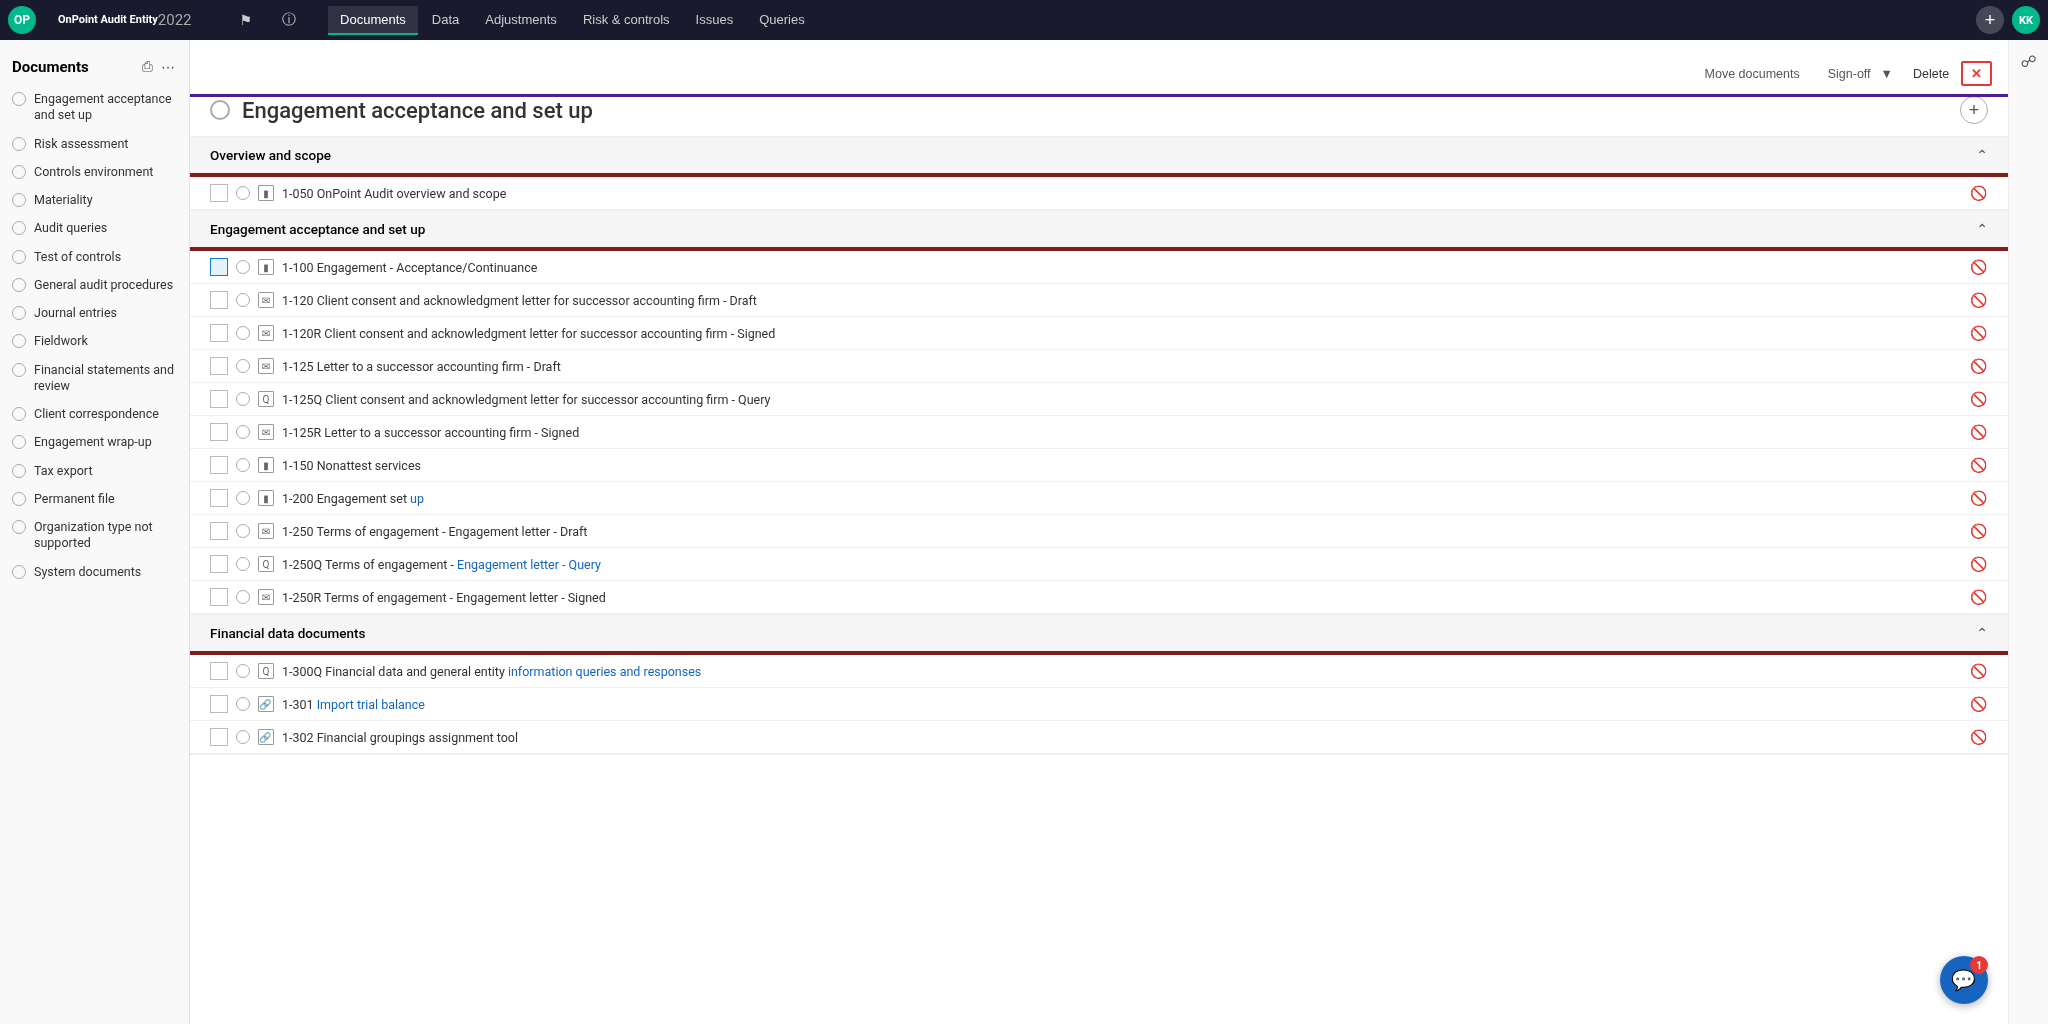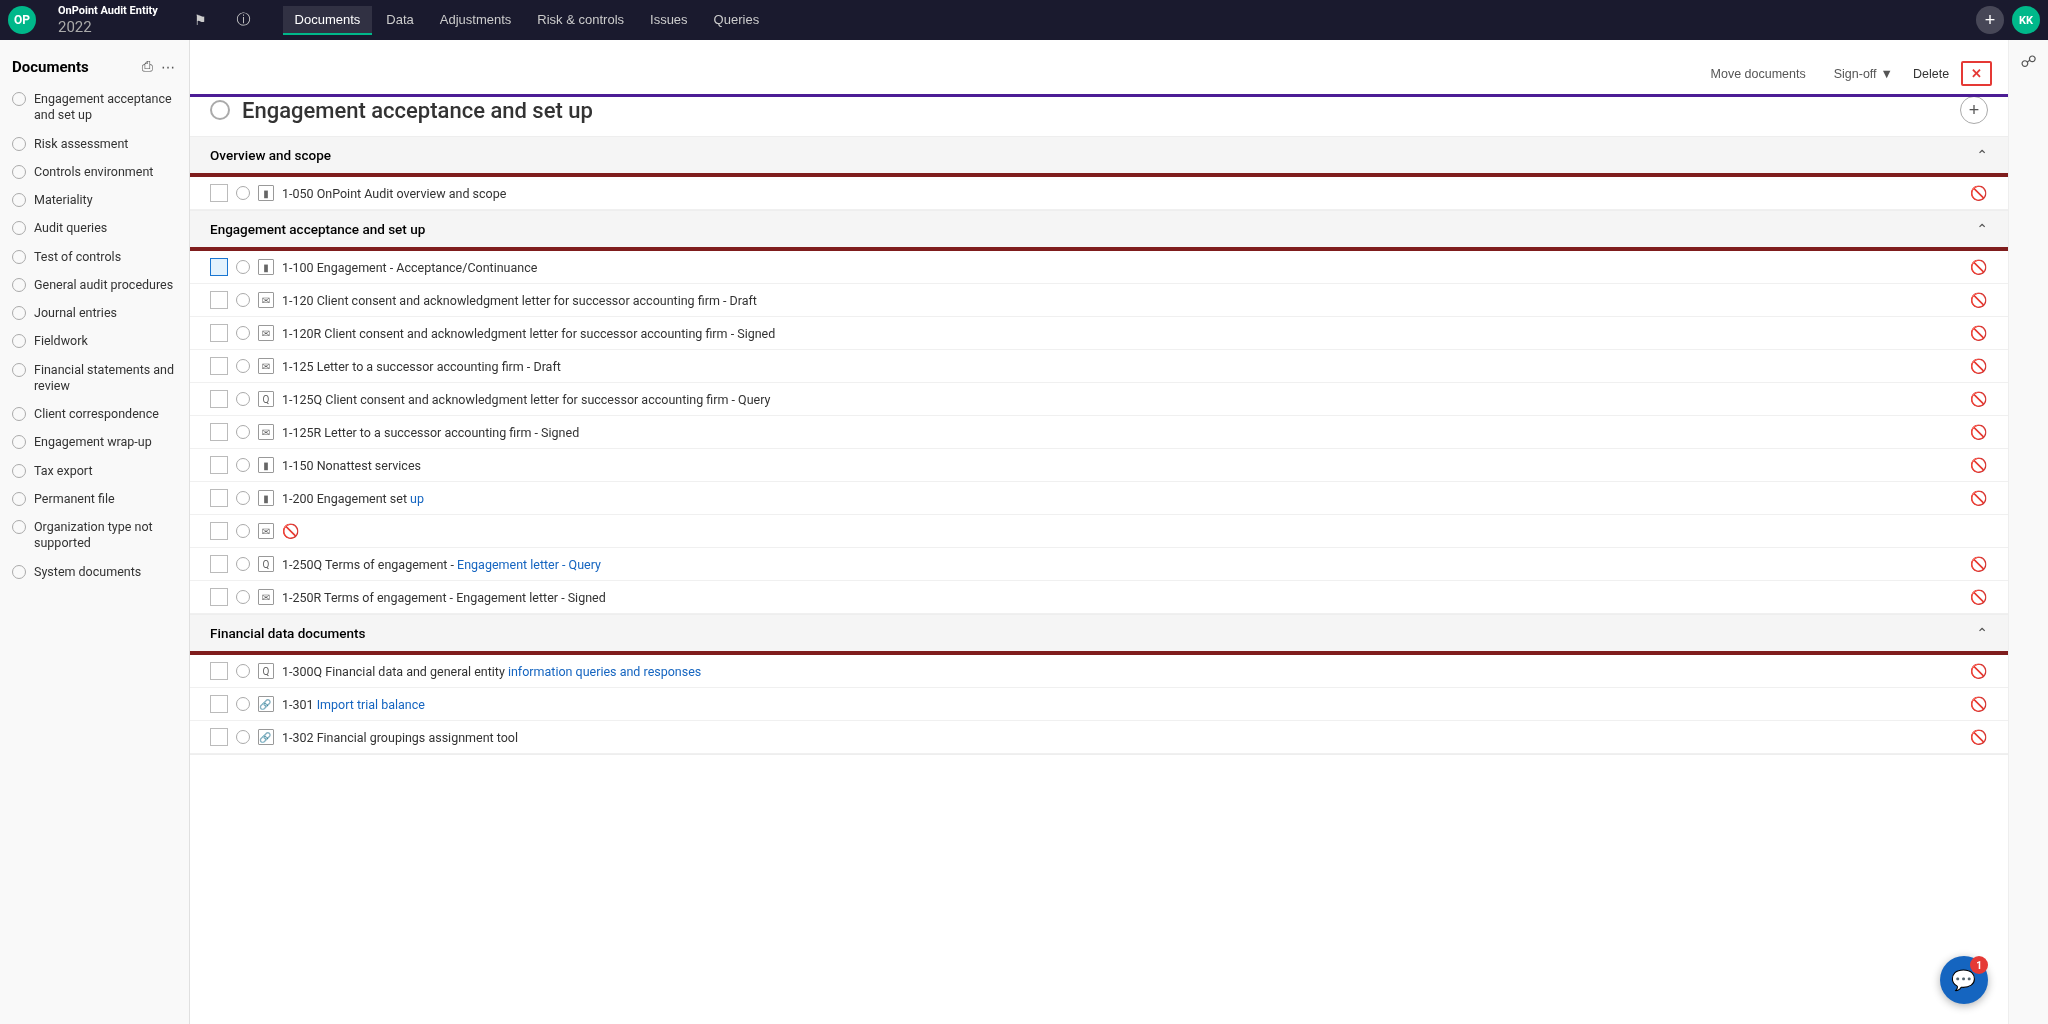--- a/index.html
+++ b/index.html
@@ -9,26 +9,27 @@
     .top-nav {
       background: #1a1a2e;
       display: flex;
       align-items: center;
       height: 40px;
       padding: 0 8px;
       gap: 18px;
     }
     .top-nav .brand {
       display: flex;
-      flex-direction: column;
+      flex-direction: row;
       color: #fff;
       font-size: 10px;
       line-height: 1.2;
-      margin-right: 12px;
+      margin-right: 24px;
       min-width: 100px;
+      align-items: center;
     }
     .top-nav .brand .name { font-weight: 700; font-size: 11px; }
     .top-nav .brand .year { font-size: 15px; color: #aaa; }
     .top-nav .logo-icon {
       width: 28px; height: 28px;
       background: #00b88a;
       border-radius: 50%;
       display: flex; align-items: center; justify-content: center;
       color: #fff; font-weight: 700; font-size: 12px;
       margin-right: 4px;
@@ -82,21 +83,21 @@
 
     
     .main-toolbar {
       display: flex; align-items: center; justify-content: flex-end;
       padding: 8px 16px; border-bottom: 3px solid #4c1d95; gap: 12px;
       position: sticky; top: 13px; background: #fff; z-index: 10;
     }
     .toolbar-btn {
       background: none; border: none; cursor: pointer; color: #555; font-size: 12.5px; padding: 4px 8px;
     }
-    .toolbar-btn.signoff { display: flex; align-items: center; gap: 4px; }
+    .toolbar-btn.signoff { display: flex; align-items: center; gap: 10px; }
     .delete-btn {
       color: #333; font-size: 12.5px; background: none; border: none; cursor: pointer;
     }
     .close-btn {
       border: 2px solid #e53935; background: #fff; color: #e53935;
       font-weight: 700; padding: 3px 8px; cursor: pointer; font-size: 13px; border-radius: 2px;
     }
 
     
     .section-title {
@@ -371,20 +372,21 @@
         <div class="doc-radio"></div>
         <div class="doc-type-icon">▮</div>
         <span class="doc-name">1-200 Engagement set <a href="#">up</a></span>
         <button class="doc-visibility-btn">🚫</button>
       </div>
 
       <div class="doc-row">
         <div class="doc-checkbox-outer"></div>
         <div class="doc-radio"></div>
         <div class="doc-type-icon">✉</div>
+        <span class="doc-name">1-250 Terms of engagement - Engagement letter - Draft</span>
         <button class="doc-visibility-btn">🚫</button>
       </div>
 
       <div class="doc-row">
         <div class="doc-checkbox-outer"></div>
         <div class="doc-radio"></div>
         <div class="doc-type-icon">Q</div>
         <span class="doc-name">1-250Q Terms of engagement - <a href="#">Engagement letter - Query</a></span>
         <button class="doc-visibility-btn">🚫</button>
       </div>

